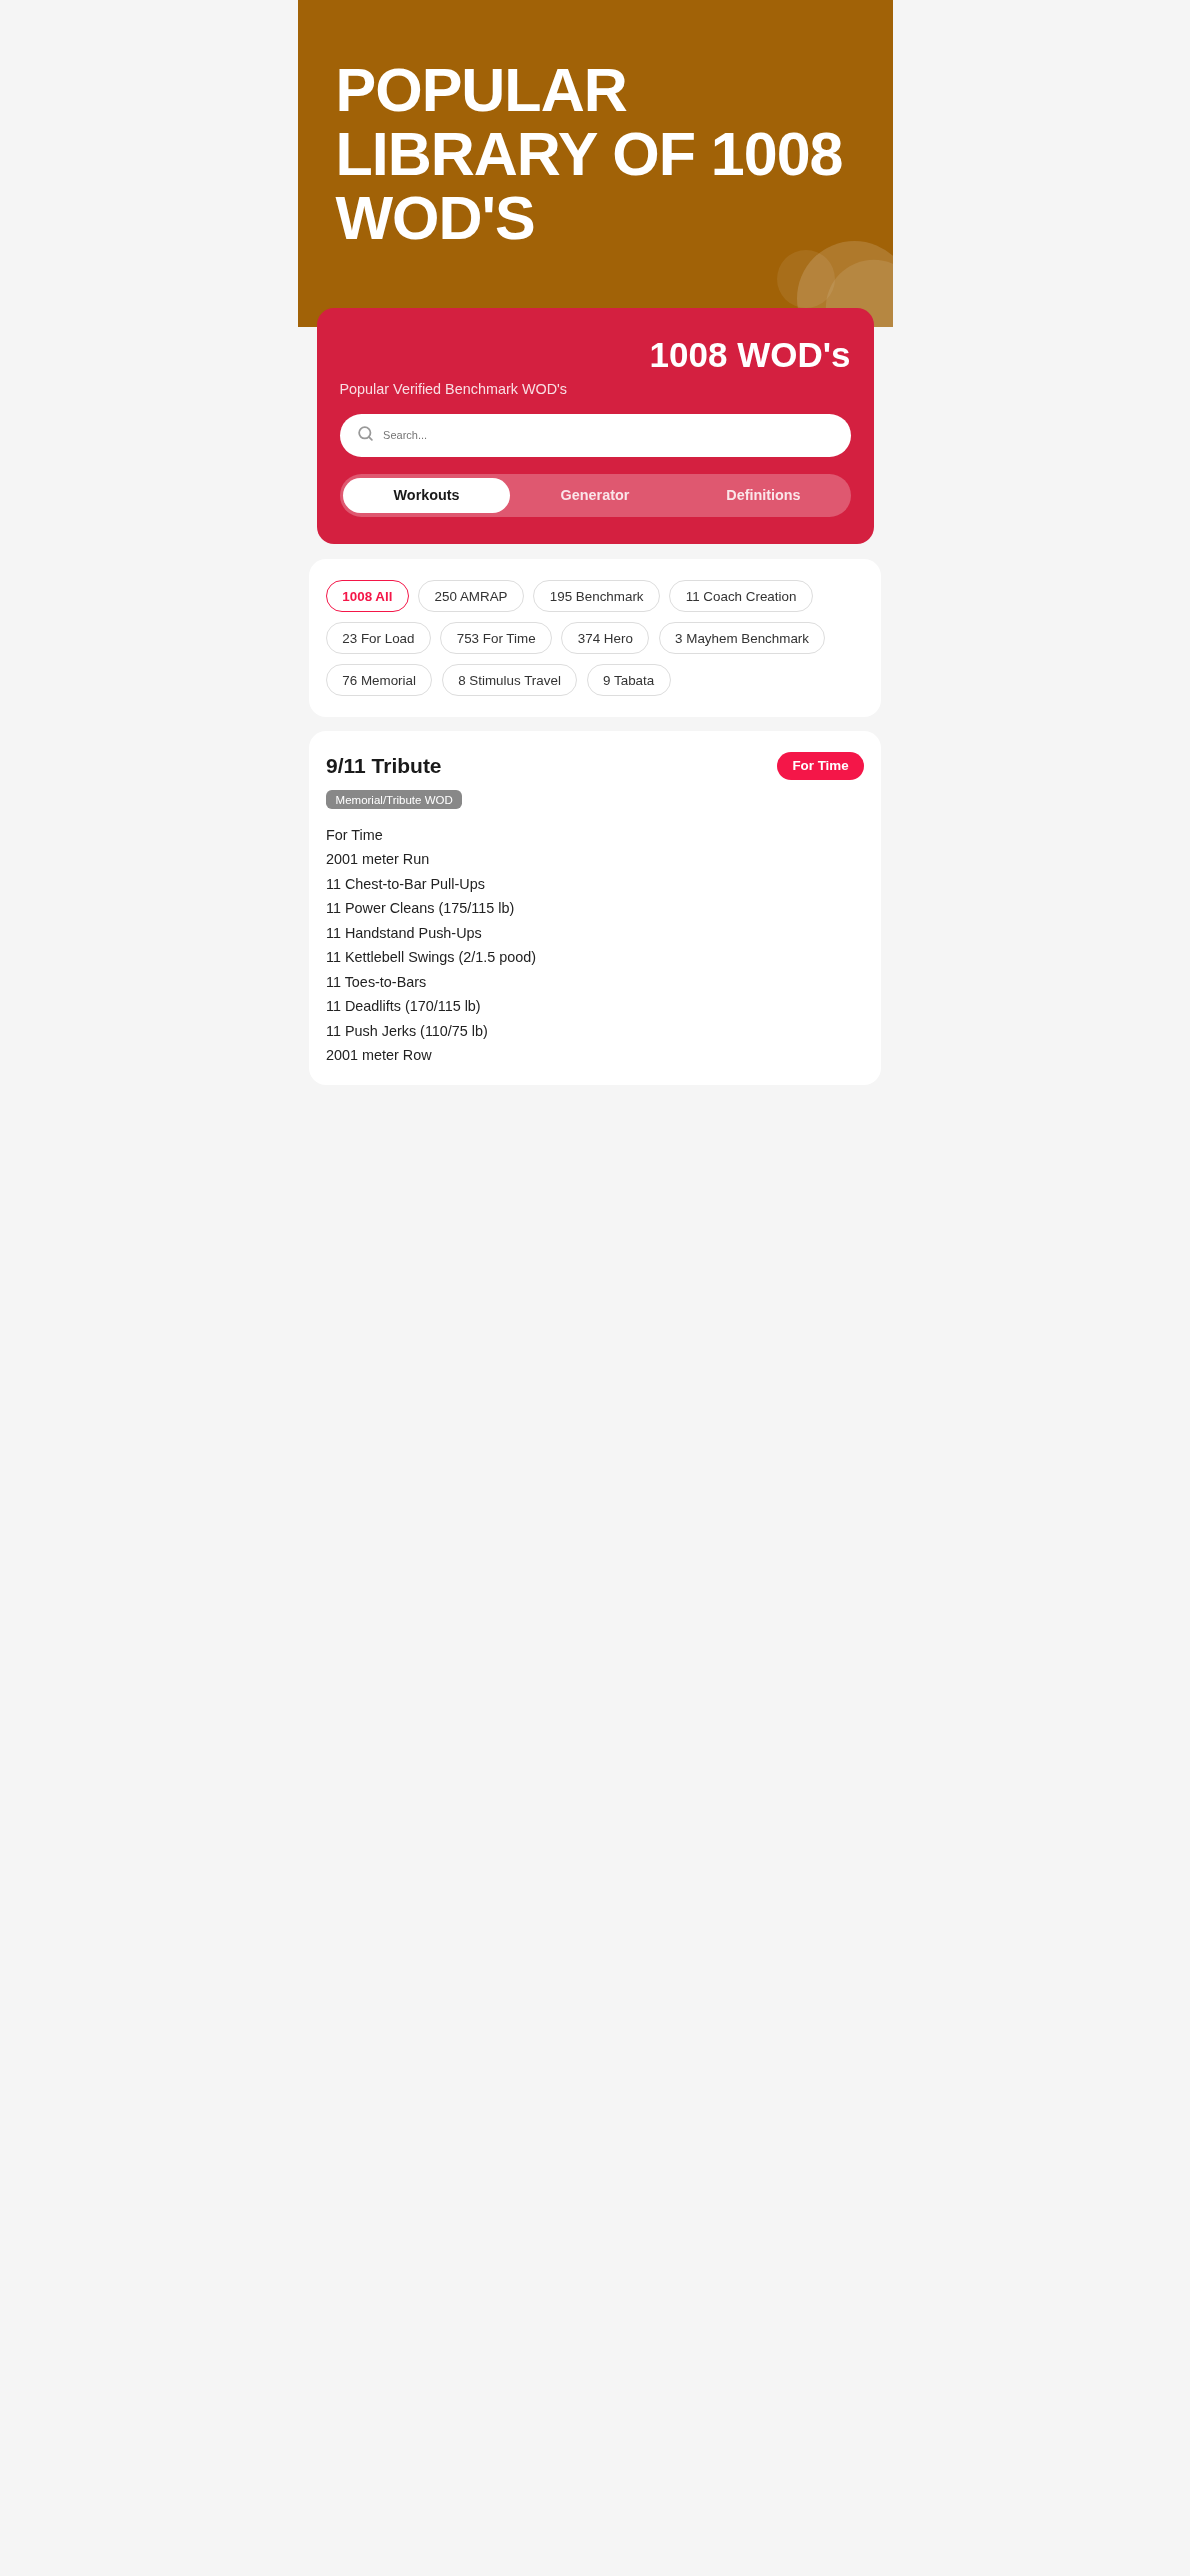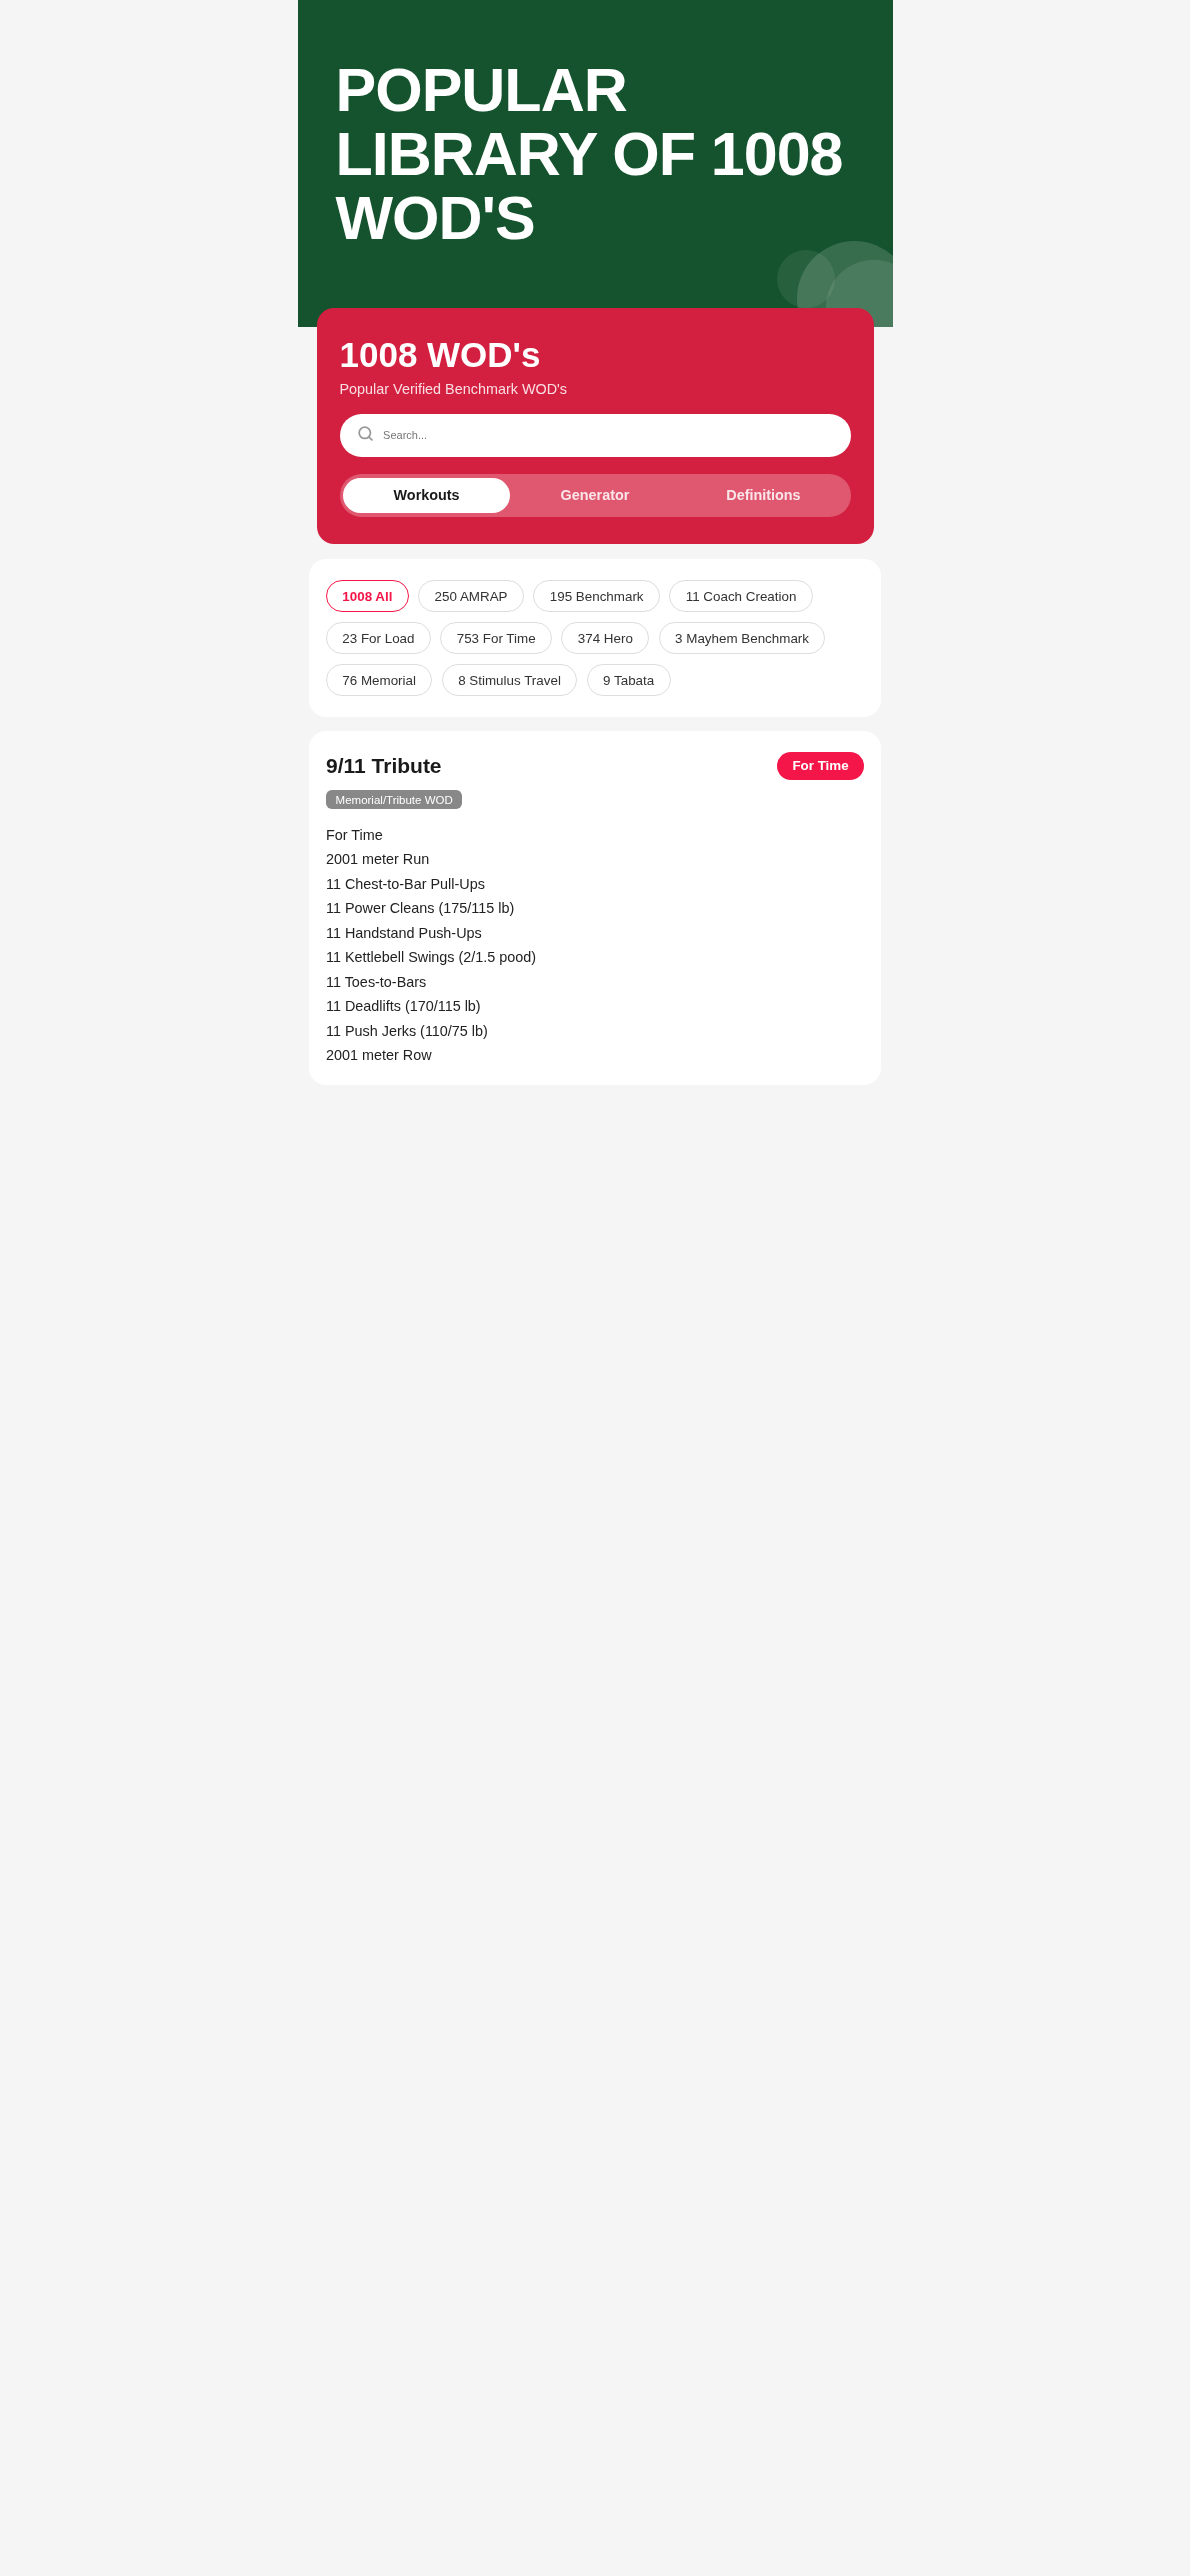--- a/index.html
+++ b/index.html
@@ -11,21 +11,21 @@
 
     body {
       font-family: -apple-system, BlinkMacSystemFont, 'Helvetica Neue', Arial, sans-serif;
       background-color: #f5f5f5;
       width: 100%;
       max-width: 595px;
       margin: 0 auto;
     }
 
     .hero-section {
-      background-color: #14532d;
+      background-color: #a16207;
       padding: 58px 38px 77px 38px;
       position: relative;
       overflow: hidden;
     }
 
     .hero-section::after {
       content: '';
       position: absolute;
       bottom: -29px;
       right: -19px;
@@ -51,20 +51,21 @@
       padding: 27px 23px 27px 23px;
       position: relative;
       z-index: 2;
     }
 
     .card-title {
       font-size: 35px;
       font-weight: 800;
       color: white;
       margin-bottom: 5.8px;
+      text-align: right;
     }
 
     .card-subtitle {
       font-size: 14.4px;
       font-weight: 500;
       color: rgba(255,255,255,0.85);
       margin-bottom: 17px;
     }
 
     .search-bar {

